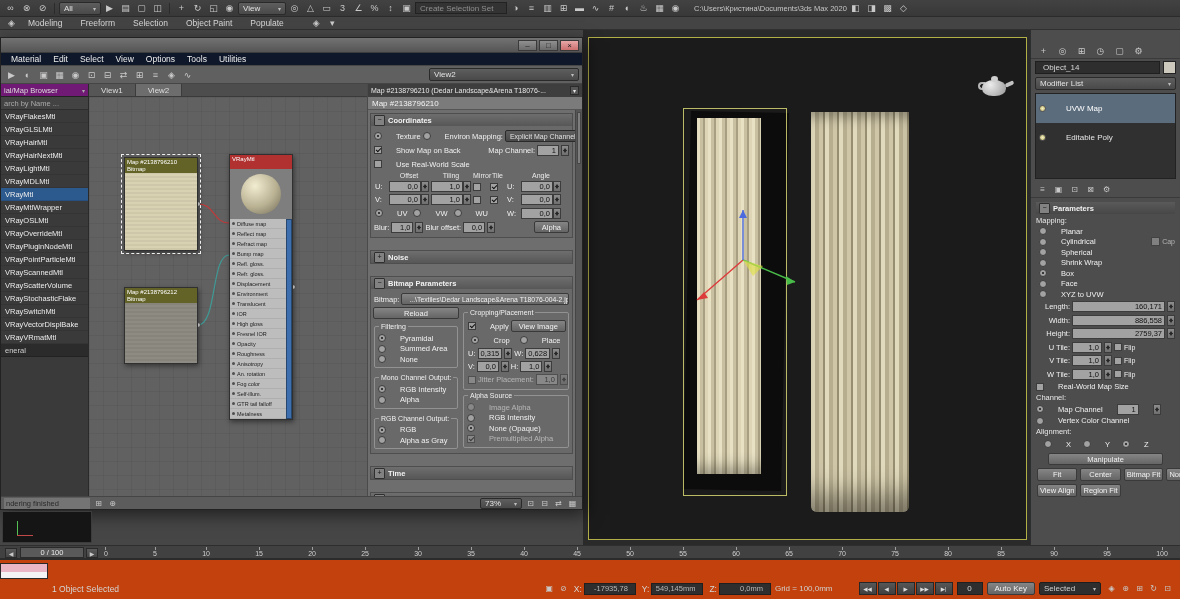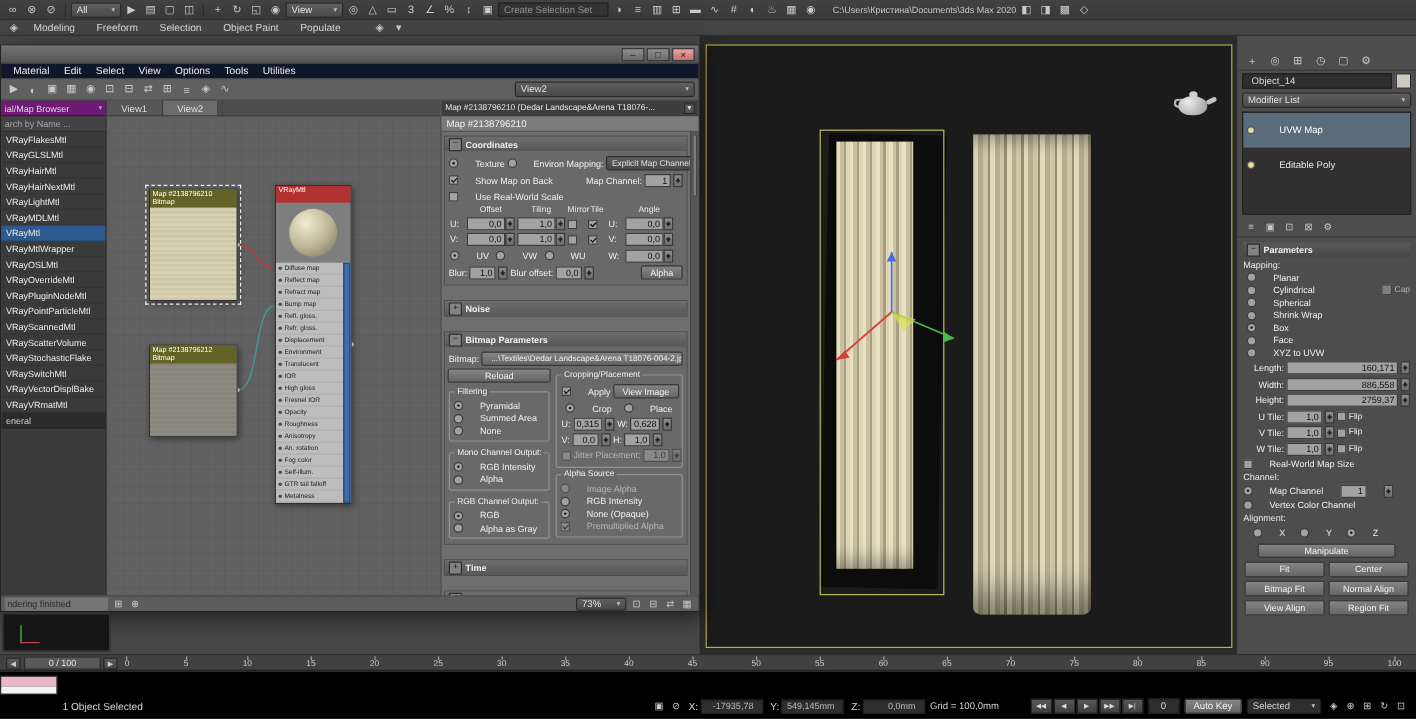--- a/index.html
+++ b/index.html
@@ -147,34 +147,34 @@
   .cap{margin-left:auto;display:inline-flex;align-items:center;gap:2px;opacity:.6;font-size:7px}
   .cap:empty{display:none}
   .cap::before{content:"";width:7px;height:7px;background:#a2a2a2;border:1px solid #3c3c3c;display:inline-block}
   .drow{display:flex;align-items:center;gap:2px;margin:2.5px 0;font-size:7.5px;color:#f0f0f0}
   .dlbl{width:34px;text-align:right;flex:none}
   .drow .fld{flex:1}
   .tiles .drow .fld{flex:none;width:30px}
   .flbl{font-size:7px}
   .axes{display:flex;gap:12px;margin:2px 0 3px;padding-left:8px}
   .btn.wfull{display:flex;margin:3px 12px}
-  .btngrid{display:grid;grid-template-columns:1fr 1fr;gap:3px;margin:3px 1px}
+  .btngrid{display:grid;grid-template-columns:1fr 1fr 1fr 1fr;gap:3px;margin:3px 1px}
   .btngrid .btn{height:13px;padding:0 2px}
 
   
   #mini-window{left:2px;top:511px;width:90px;height:32px;background:#151515;border:1px solid #3c3c3c}
   .axis-g{position:absolute;left:14px;bottom:6px;width:1px;height:15px;background:#54c054}
   .axis-r{position:absolute;left:14px;bottom:6px;width:16px;height:1px;background:#c04848}
   #timeline{left:0;top:545px;width:1180px;height:14px;background:#414141;border-top:1px solid #2e2e2e;border-bottom:1px solid #2b2b2b}
   .tl-arrow{position:absolute;top:2px;width:12px;height:10px;font-size:6px;color:#c9c9c9;display:flex;align-items:center;justify-content:center;background:linear-gradient(#5a5a5a,#454545);border:1px solid #2a2a2a}
   .frame-box{position:absolute;left:20px;top:1px;width:64px;height:11px;background:#595959;border:1px solid #2a2a2a;color:#eaeaea;font-size:7.5px;display:flex;align-items:center;justify-content:center}
   .ruler{position:absolute;left:100px;right:8px;top:1px;bottom:0;display:flex;justify-content:space-between;align-items:flex-start;padding:0 4px}
   .tick{font-size:7px;color:#cfcfcf;display:flex;flex-direction:column;align-items:center;line-height:8px}
   .tick::before{content:"";width:1px;height:3px;background:#9f9f9f;margin-bottom:0}
-  #status{left:0;top:559px;width:1180px;height:40px;background:#000000;border-top:1px solid #2b2b2b}
+  #status{left:0;top:559px;width:1180px;height:40px;background:#c2410c;border-top:1px solid #2b2b2b}
   .listener{position:absolute;left:0;top:3px;width:48px;height:16px;border:1px solid #2a2a2a}
   .listener .pink{height:8px;background:#e9b7c6}
   .listener .white{height:6px;background:#f4f4f4}
   .prompt-row{position:absolute;left:0;right:0;bottom:2px;height:17px;display:flex;align-items:center;gap:4px;padding:0 6px;font-size:8.5px;color:#d6d6d6}
   .prompt{margin-left:46px;white-space:nowrap}
   .xyzgrp{display:inline-flex;align-items:center;gap:2px}
   .xyzgrp .dfld{width:52px;height:12px;font-size:7.5px;justify-content:flex-end;color:#b8b8b8}
   .gridtxt{white-space:nowrap;color:#cfcfcf;font-size:8px}
   .tbtn{width:18px;height:13px;background:linear-gradient(#575757,#3f3f3f);border:1px solid #262626;color:#dcdcdc;font-size:5.5px;display:inline-flex;align-items:center;justify-content:center;flex:none}
   .framefld{width:26px;height:13px;justify-content:center}

